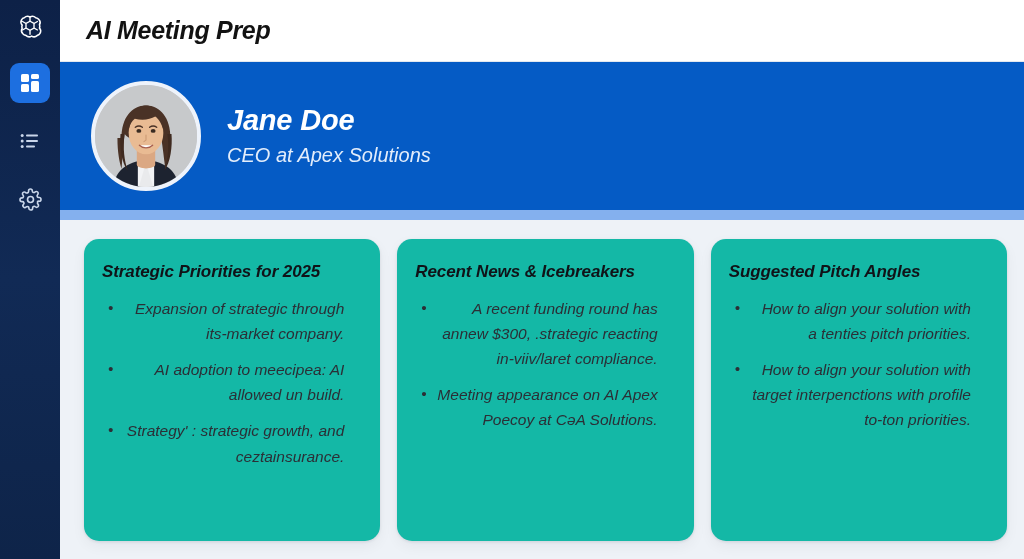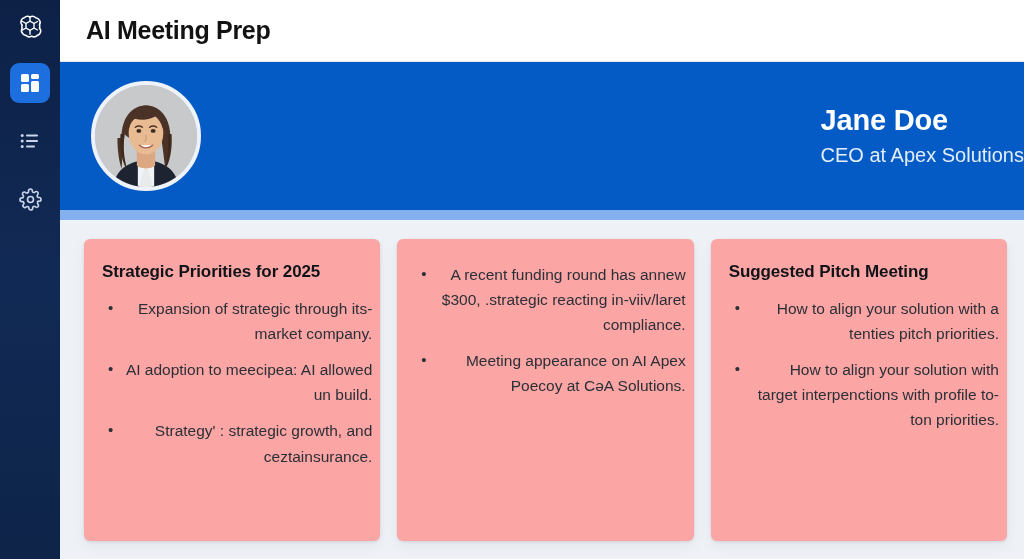--- a/index.html
+++ b/index.html
@@ -60,20 +60,21 @@
   }
 
   
   #main {
     flex: 1 1 auto;
     height: 559px;
     position: relative;
     background: #eef2f7;
     display: flex;
     flex-direction: column;
+    font-style: italic;
   }
 
   
   #topbar {
     height: 62px;
     flex: 0 0 62px;
     background: #ffffff;
     display: flex;
     align-items: center;
     padding-left: 26px;
@@ -88,21 +89,20 @@
 
   
   #hero {
     flex: 0 0 148px;
     height: 148px;
     background: #055bc5;
     display: flex;
     align-items: center;
     padding-left: 31px;
     position: relative;
-    justify-content: space-between;
   }
   #hero-strip {
     flex: 0 0 10px;
     height: 10px;
     background: #84b0ee;
   }
 
   #avatar {
     width: 110px;
     height: 110px;
@@ -134,24 +134,24 @@
     flex: 1 1 auto;
     display: flex;
     gap: 17px;
     padding: 19px 17px 0 24px;
     align-items: stretch;
     overflow: hidden;
   }
 
   .card {
     flex: 1 1 0;
-    background: #fca5a5;
-    border-radius: 6px;
+    background: #14b8a6;
+    border-radius: 15px;
     box-shadow: 0 1px 3px rgba(16,24,40,0.10), 0 5px 14px rgba(16,24,40,0.05);
-    padding: 23px 8px 18px 18px;
+    padding: 23px 36px 18px 18px;
     min-width: 0;
     margin-bottom: 18px;
   }
 
   .card-title {
     font-size: 17px;
     font-weight: bold;
     color: #101318;
     margin-bottom: 14px;
     letter-spacing: -0.1px;
@@ -273,28 +273,29 @@
       <section class="card">
         <h2 class="card-title">Strategic Priorities for 2025</h2>
         <ul class="card-list">
           <li>Expansion of strategic through its-market company.</li>
           <li>AI adoption to meecipea: AI allowed un build.</li>
           <li>Strategy' : strategic growth, and ceztainsurance.</li>
         </ul>
       </section>
 
       <section class="card">
+        <h2 class="card-title">Recent News &amp; Icebreakers</h2>
         <ul class="card-list">
           <li>A recent funding round has annew $300, .strategic reacting in-viiv/laret compliance.</li>
           <li>Meeting appearance on AI Apex Poecoy at CǝA Solutions.</li>
         </ul>
       </section>
 
       <section class="card">
-        <h2 class="card-title">Suggested Pitch Meeting</h2>
+        <h2 class="card-title">Suggested Pitch Angles</h2>
         <ul class="card-list">
           <li>How to align your solution with a tenties pitch priorities.</li>
           <li>How to align your solution with target interpenctions with profile to-ton priorities.</li>
         </ul>
       </section>
 
     </main>
 
   </div>
 </div>

